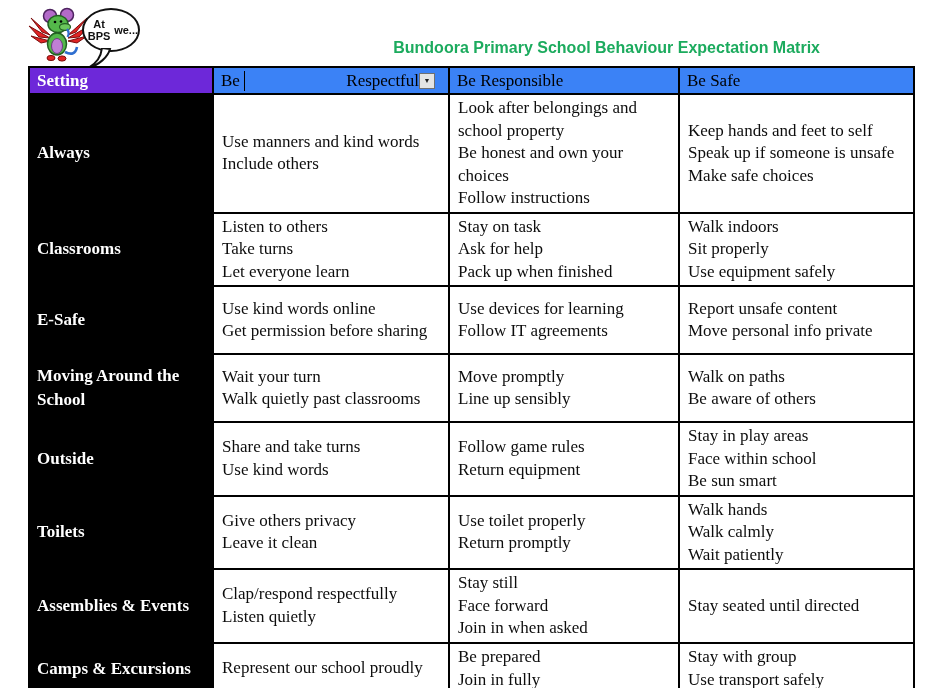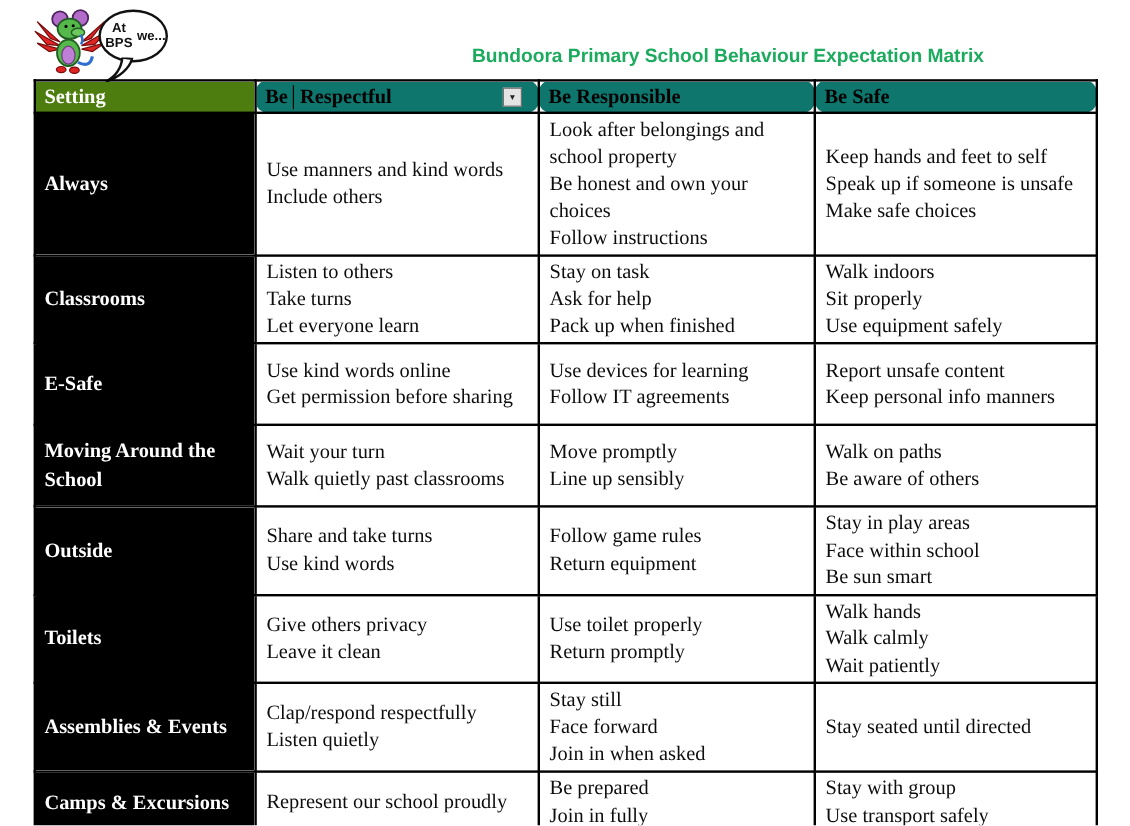--- a/index.html
+++ b/index.html
@@ -26,34 +26,34 @@
   }
 
   
   #matrix-wrap { position:absolute; left:28px; top:66px; }
   table { border-collapse:collapse; table-layout:fixed; width:885px; }
   col.c1 { width:184px; } col.c2 { width:236px; } col.c3 { width:230px; } col.c4 { width:235px; }
   td, th { border:2px solid #000; overflow:hidden; }
 
   thead tr { height:27px; }
   th.setting-head {
-    background:#4d7c0f; color:#fff; text-align:left; padding:0 6px 0 7px;
+    background:#6d28d9; color:#fff; text-align:left; padding:0 6px 0 7px;
     font-size:17px; font-weight:bold;
   }
   th.col-head {
-    background:#0f766e; color:#000; text-align:left; padding:0 6px 0 7px;
-    font-size:17px; font-weight:bold;border-radius:10px;
+    background:#3b82f6; color:#000; text-align:left; padding:0 6px 0 7px;
+    font-size:17px; font-weight:normal;
   }
   th.respectful-head { padding:0; }
   .resp-flex { display:flex; align-items:center; height:100%; }
   .resp-prefix {
     flex:0 0 31px; padding-left:7px; border-right:1.5px solid #000; height:100%;
     display:flex; align-items:center;
   }
-  .resp-main { flex:1 1 auto; padding-left:5px; }
+  .resp-main { flex:1 1 auto; padding-left:5px;text-align:right; }
   .filter-btn {
     flex:0 0 auto; width:16px; height:16px; margin-right:13px;
     background:#e4e4e4; border:1px solid #707070;
     display:flex; align-items:center; justify-content:center;
     font-size:7px; color:#222; cursor:default;
   }
 
   tbody td.setting-cell {
     background:#000000; color:#fff; font-weight:bold; font-size:17px;
     padding:0 6px 0 7px; vertical-align:middle; line-height:24px;
@@ -181,21 +181,21 @@
             <td class="body-cell">
               <div class="cell-line">Use kind words online</div>
               <div class="cell-line">Get permission before sharing</div>
             </td>
             <td class="body-cell">
               <div class="cell-line">Use devices for learning</div>
               <div class="cell-line">Follow IT agreements</div>
             </td>
             <td class="body-cell">
               <div class="cell-line">Report unsafe content</div>
-              <div class="cell-line">Keep personal info manners</div>
+              <div class="cell-line">Move personal info private</div>
             </td>
           </tr>
           <tr>
             <td class="setting-cell">Moving Around the School</td>
             <td class="body-cell">
               <div class="cell-line">Wait your turn</div>
               <div class="cell-line">Walk quietly past classrooms</div>
             </td>
             <td class="body-cell">
               <div class="cell-line">Move promptly</div>

